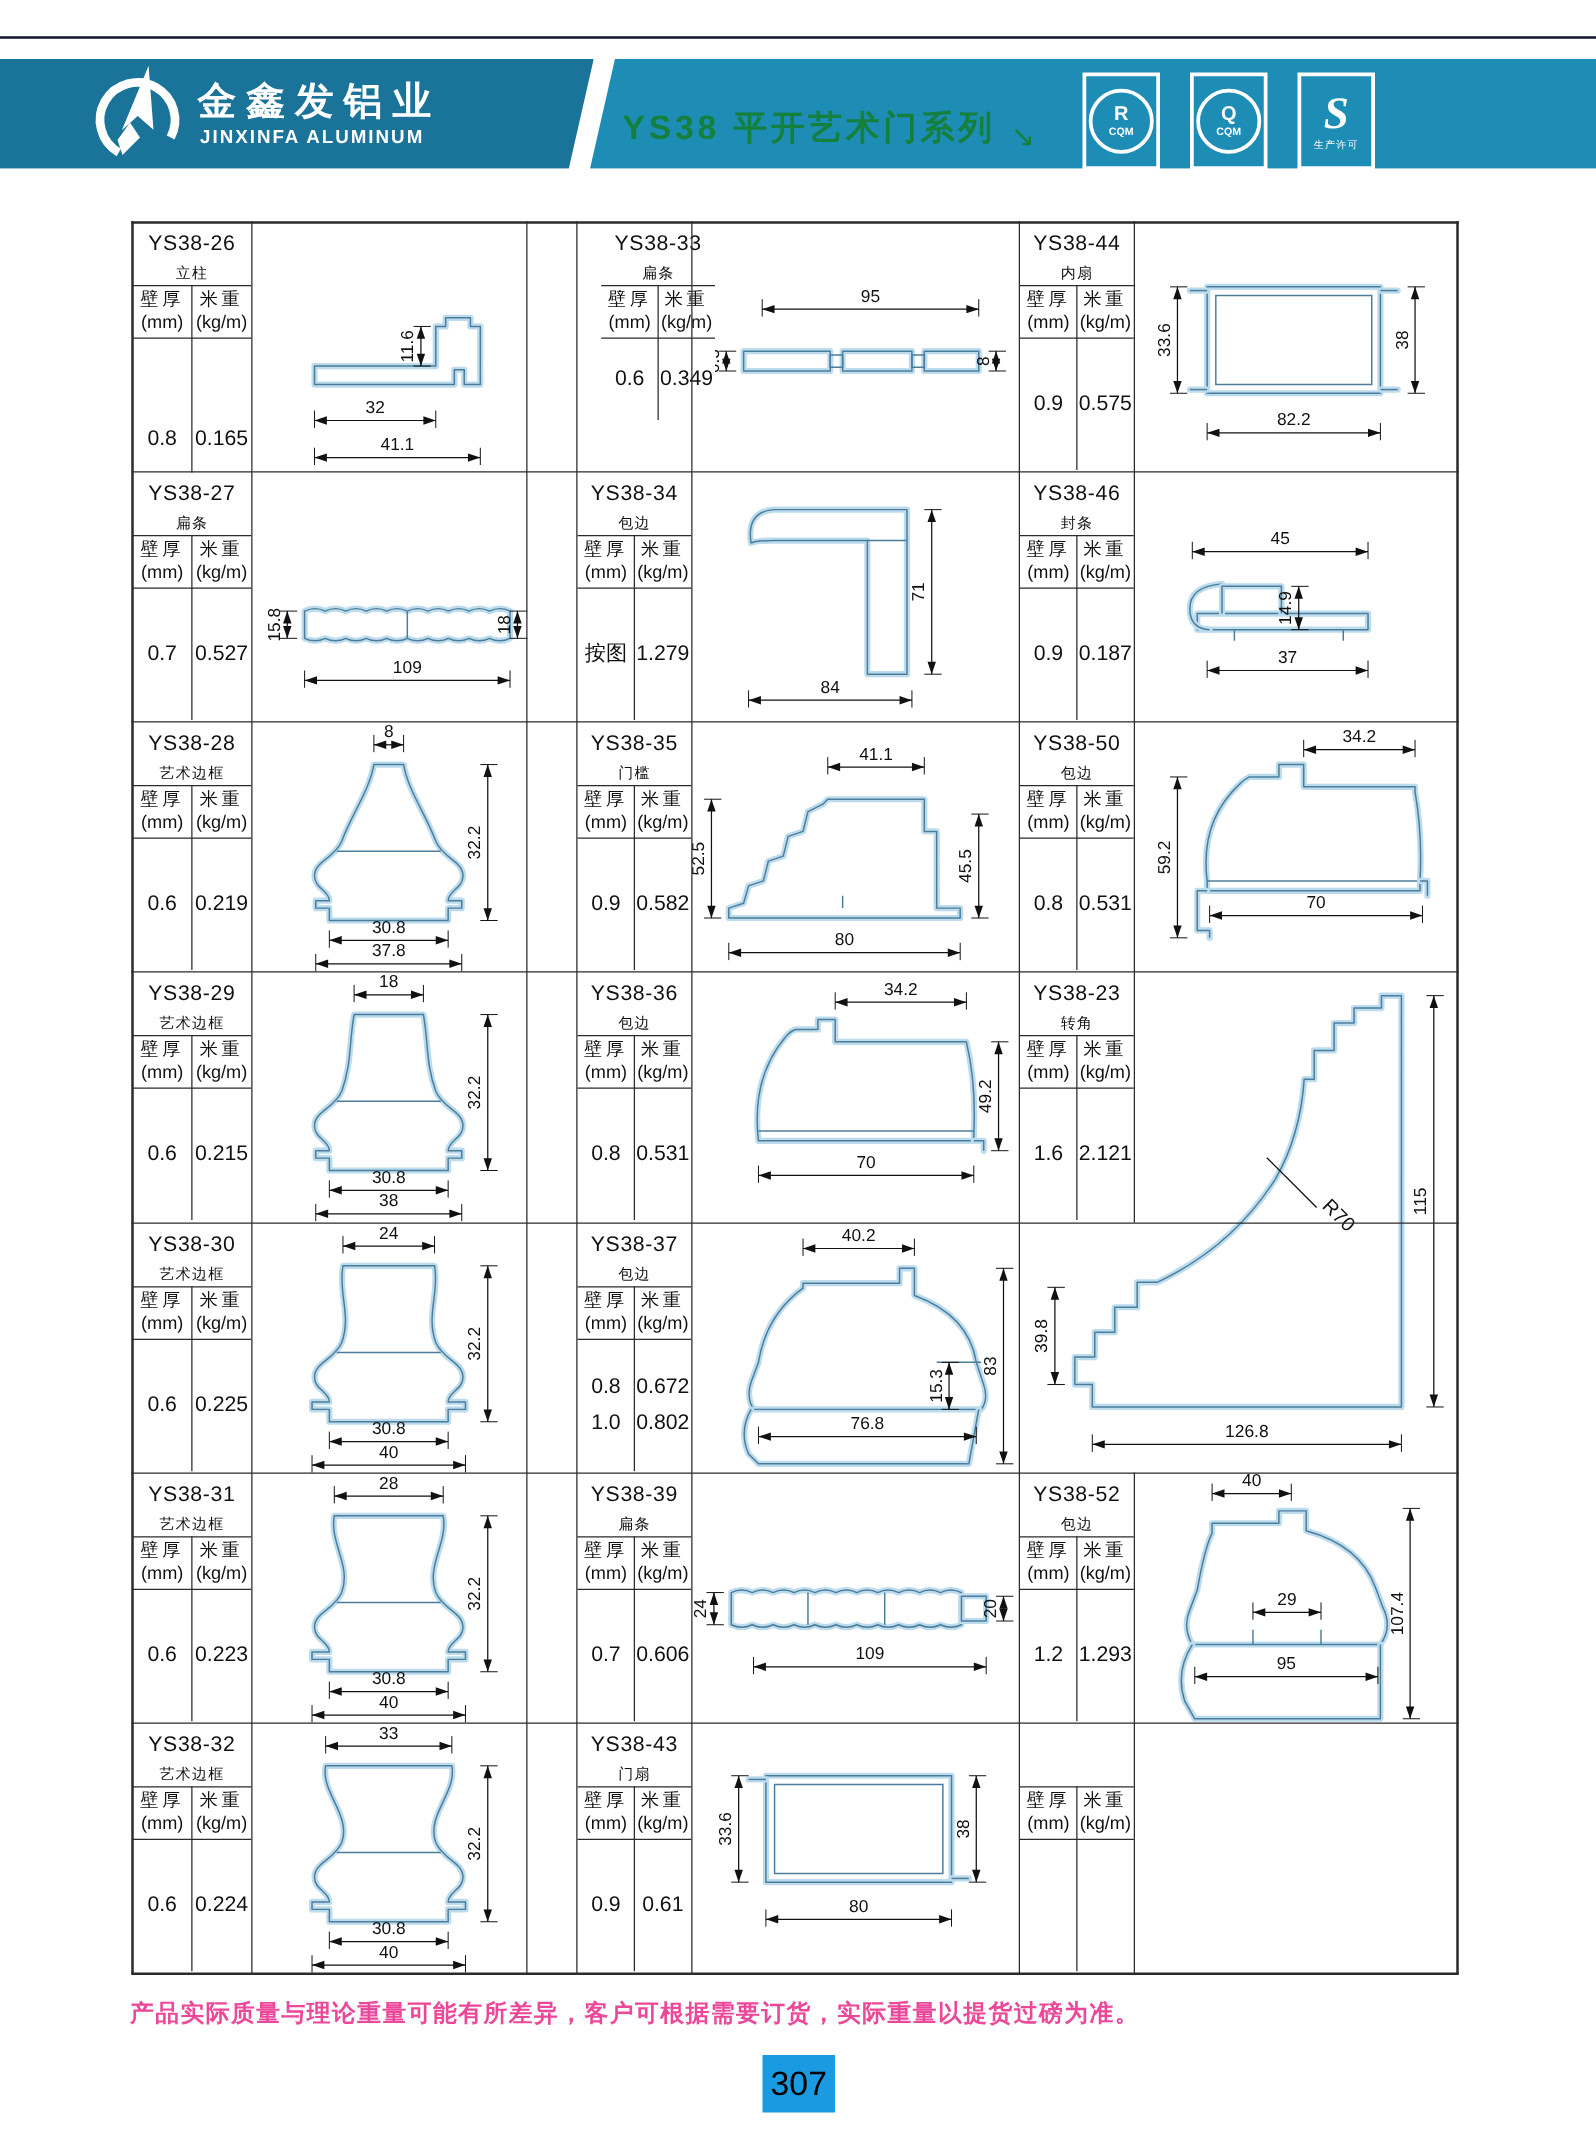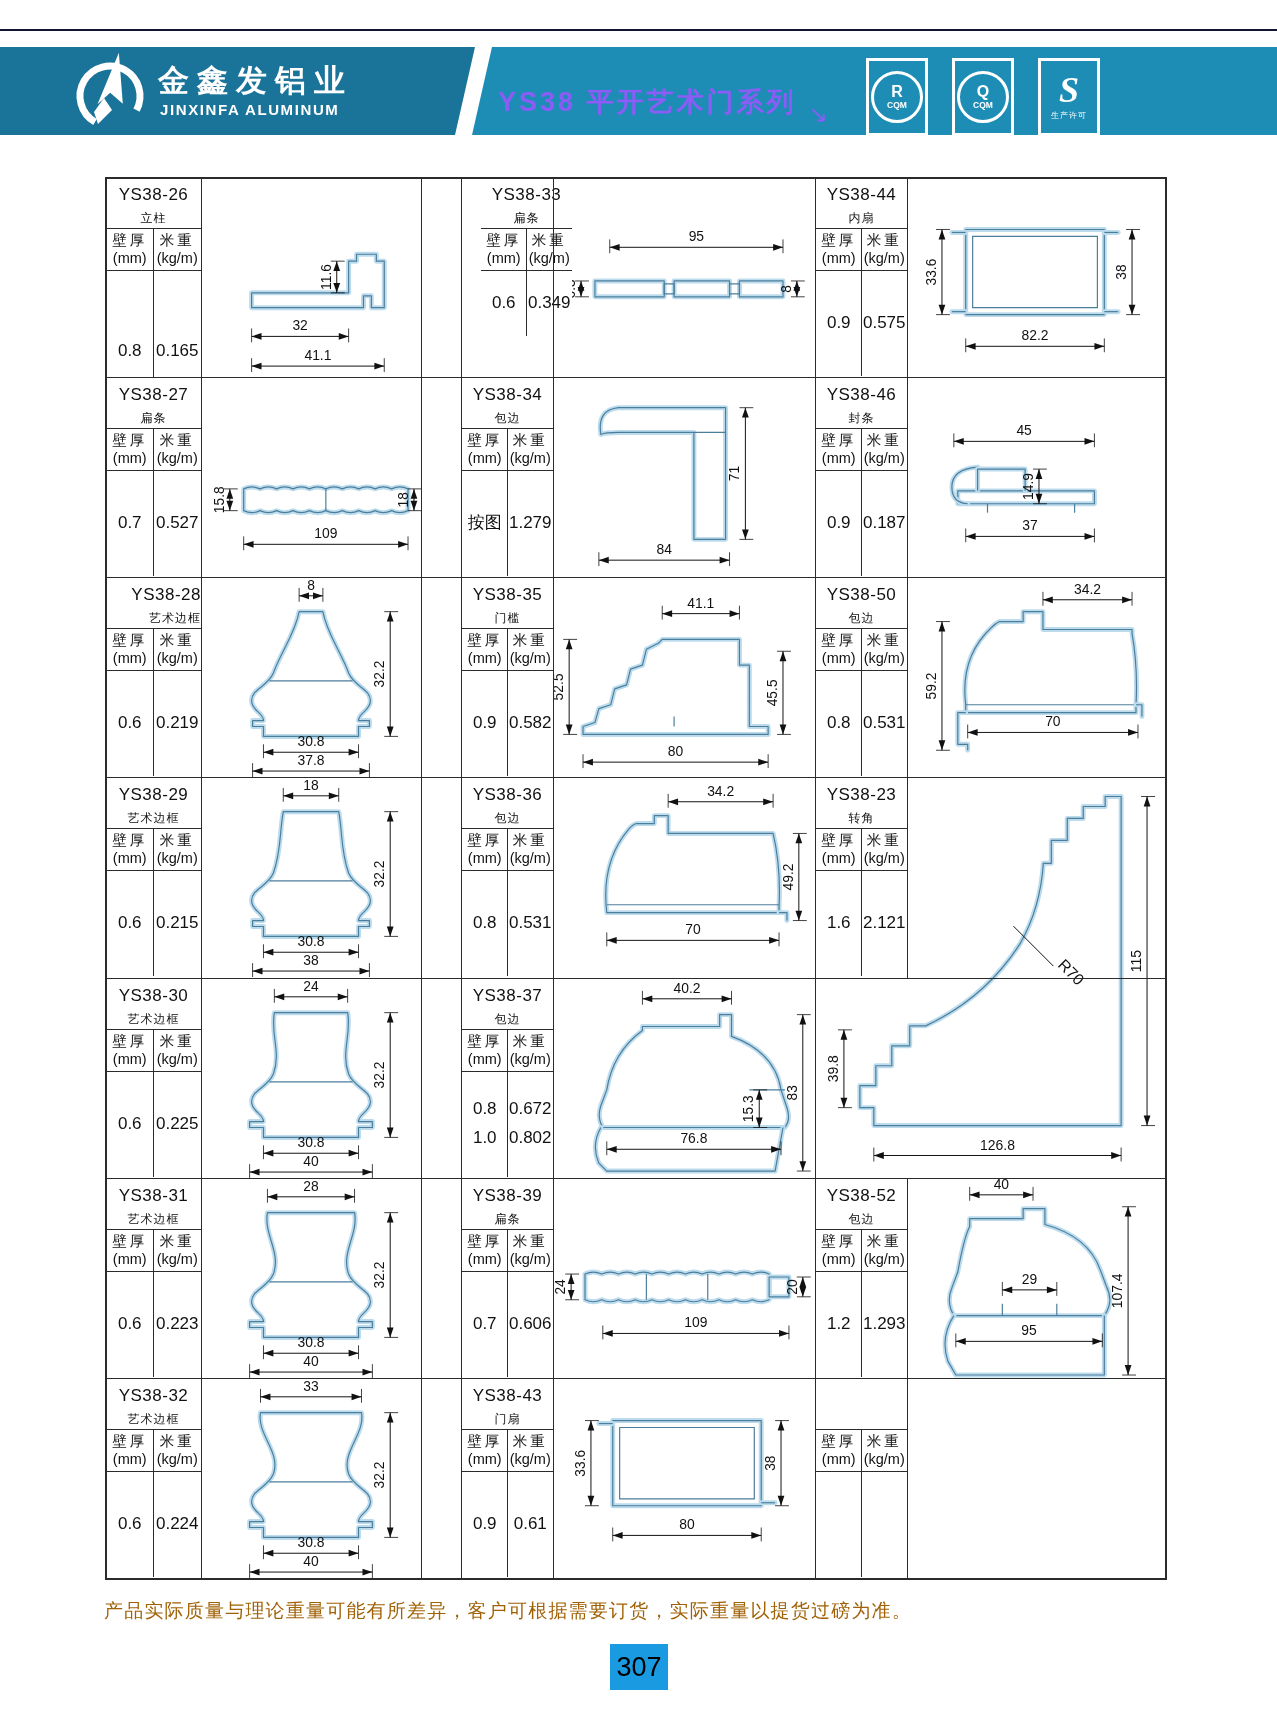--- a/index.html
+++ b/index.html
@@ -6,21 +6,21 @@
   .page{position:relative;width:1277px;height:1721px;background:#fff;overflow:hidden;
         font-family:"Liberation Sans",sans-serif;color:#111}
   .topline{position:absolute;left:0;top:29px;width:100%;height:2px;background:#141430}
   .band-l{position:absolute;left:0;top:47px;width:492px;height:88px;background:#1a7399;
           clip-path:polygon(0 0,calc(100% - 17px) 0,calc(100% - 37px) 100%,0 100%)}
   .band-r{position:absolute;left:472px;top:47px;width:805px;height:88px;background:#1d8db6;
           clip-path:polygon(20px 0,100% 0,100% 100%,0 100%)}
   .logo{position:absolute;left:68px;top:50px;z-index:2}
   .co-cn{position:absolute;left:158px;top:60px;color:#fff;font-size:31px;font-weight:bold;letter-spacing:8px;z-index:2}
   .co-en{position:absolute;left:160px;top:101px;color:#fff;font-size:15px;font-weight:bold;letter-spacing:1.6px;z-index:2}
-  .title{position:absolute;left:498px;top:84px;color:#8b5cf6;font-size:27px;font-weight:bold;letter-spacing:3px;z-index:2;display:flex;align-items:center}
+  .title{position:absolute;left:498px;top:84px;color:#15803d;font-size:27px;font-weight:bold;letter-spacing:3px;z-index:2;display:flex;align-items:flex-start}
   .title .arr{display:inline-block;transform:translateY(12px);margin-left:12px;font-size:23px;font-weight:normal}
   .badge{position:absolute;top:58px;width:56px;height:72px;border:3px solid #fff;z-index:2;
          display:flex;flex-direction:column;align-items:center;justify-content:center}
   .badge .circ{width:46px;height:46px;border:3px solid #fff;border-radius:50%;color:#fff;
          display:flex;flex-direction:column;align-items:center;justify-content:center}
   .badge .bl{font-size:16px;font-weight:bold;line-height:1.05}
   .badge .bs{font-size:8.5px;font-weight:bold;line-height:1}
   .badge .bigS{color:#fff;font-size:36px;line-height:.95;font-weight:bold;font-family:"Liberation Serif",serif;font-style:italic}
   .badge .bsub{color:#fff;font-size:8px;margin-top:2px;letter-spacing:1px}
   .tl{position:absolute;background:#2b2b2b;z-index:5}
@@ -30,21 +30,21 @@
   .mlh{position:absolute;left:0;right:0;height:1px;background:#2b2b2b}
   .mlv{position:absolute;left:calc(50% - .5px);top:50px;bottom:0;width:1px;background:#2b2b2b}
   .mhdr{position:absolute;left:0;right:0;top:51px;height:41px;display:flex}
   .mhdr>div{flex:1;display:flex;flex-direction:column;align-items:center;justify-content:center;
             font-size:14.5px;line-height:1.2}
   .mhdr .hl{letter-spacing:3px}
   .mvals{position:absolute;left:0;right:0;top:92px;bottom:0;display:flex}
   .mvals>div{flex:1;display:flex;align-items:center;justify-content:center;font-size:17px;
              white-space:pre-line;line-height:1.7}
   .dsvg{position:absolute;z-index:1;overflow:visible}
-  .footer-note{position:absolute;left:104px;top:1598px;font-size:19px;font-weight:normal;color:#a16207;letter-spacing:1.2px}
+  .footer-note{position:absolute;left:104px;top:1598px;font-size:19px;font-weight:bold;color:#ec4899;letter-spacing:1.2px}
   .pagebox{position:absolute;left:610px;top:1644px;width:58px;height:46px;background:#1a9ae1;
            display:flex;align-items:center;justify-content:center;font-size:27px;color:#000;z-index:2}
 </style>
 </head>
 <body>
 
 <div class="page">
   <div class="topline"></div>
   <div class="band-l"></div>
   <div class="band-r"></div>
@@ -217,21 +217,21 @@
           <div>
             <span class="hl">米重</span>
             <span>(kg/m)</span>
           </div>
         </div>
         <div class="mvals">
           <div>0.9</div>
           <div>0.187</div>
         </div>
       </div>
-      <div class="mcell" style="left: 106px; top: 578px; width: 95px; height: 198px; text-align: right;">
+      <div class="mcell" style="left: 106px; top: 578px; width: 95px; height: 198px;">
         <div class="mnum">YS38-28</div>
         <div class="mname">艺术边框</div>
         <div class="mlh" style="top:50px"></div>
         <div class="mlh" style="top:92px"></div>
         <div class="mlv"></div>
         <div class="mhdr">
           <div>
             <span class="hl">壁厚</span>
             <span>(mm)</span>
           </div>

